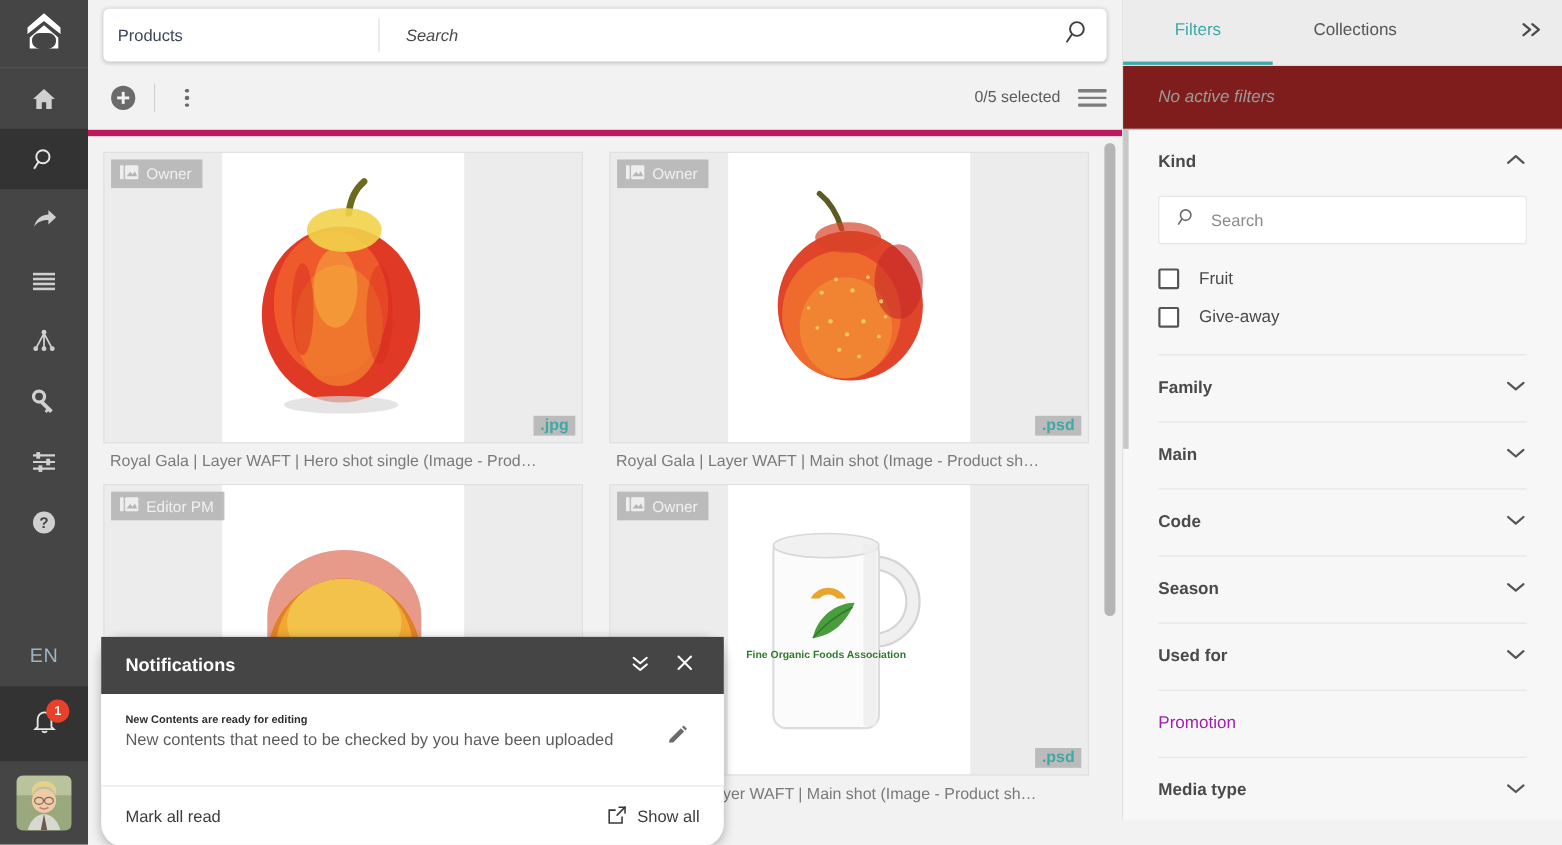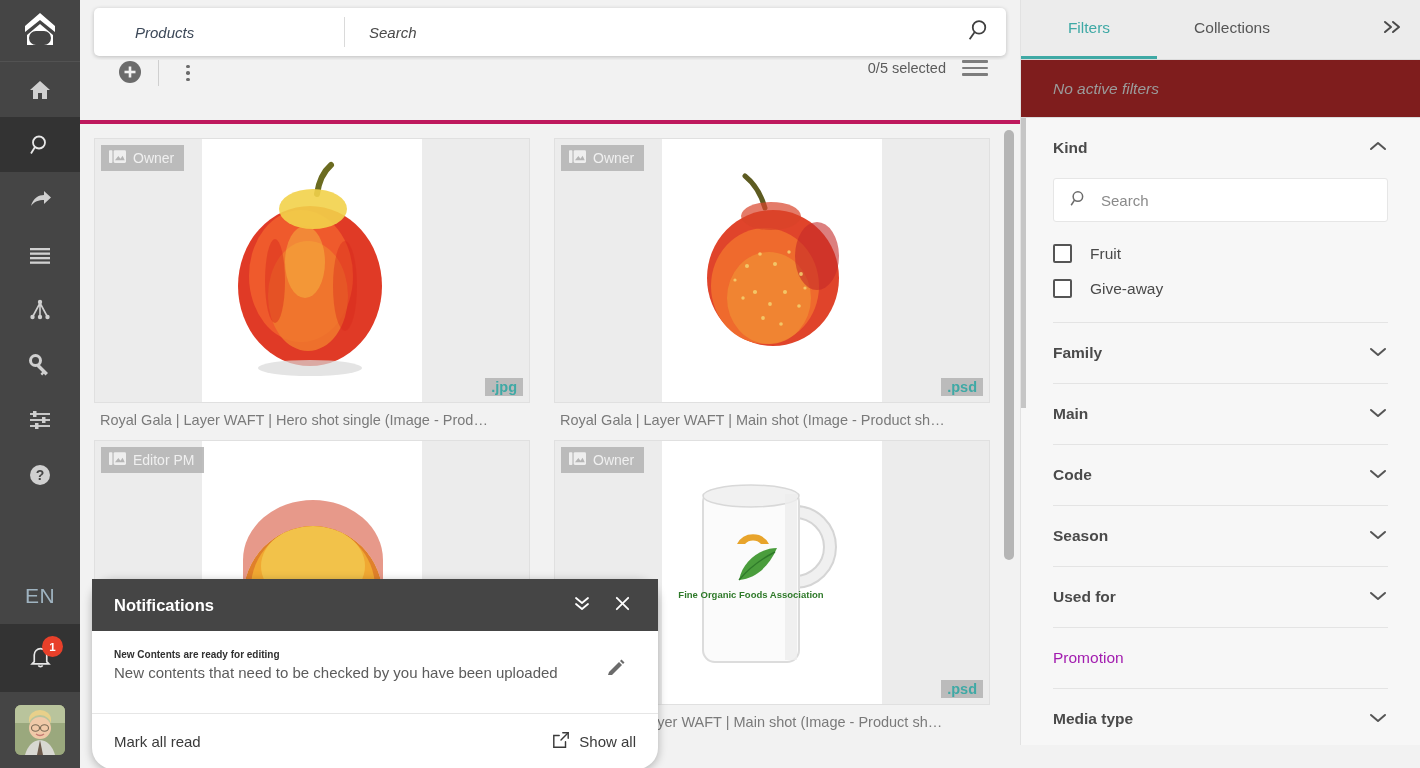--- a/index.html
+++ b/index.html
@@ -23,21 +23,21 @@
   .rail-items { display: flex; flex-direction: column; }
   .rail-item {
     height: 55px; display: flex; align-items: center; justify-content: center;
     cursor: pointer;
   }
   .rail-item.active { background: #333333; }
   .rail-item svg { display: block; }
   .rail-spacer { flex: 1 1 auto; }
   .rail-lang {
     height: 56px; display: flex; align-items: center; justify-content: center;
-    color: #9fb3c0; font-size: 21px; letter-spacing: .5px; cursor: pointer;
+    color: #9fb3c0; font-size: 18px; letter-spacing: .5px; cursor: pointer;
   }
   .rail-bell {
     height: 68px; background: #333333; display: flex; align-items: center;
     justify-content: center; position: relative; cursor: pointer;
   }
   .badge {
     position: absolute; top: 12px; left: 42px;
     min-width: 21px; height: 21px; border-radius: 50%;
     background: #e8402a; color: #fff; font-size: 11.5px; font-weight: bold;
     display: flex; align-items: center; justify-content: center;
@@ -61,40 +61,40 @@
   .searchbar-wrap {
     height: 60px; padding: 8px 14px 0 14px; background: #f2f2f2;
     flex: 0 0 60px;
   }
   .searchbar {
     height: 48px; background: #fff; border-radius: 5px;
     box-shadow: 0 1px 4px rgba(0,0,0,.22);
     display: flex; align-items: center;
   }
   .sb-scope {
-    width: 250px; padding-left: 41px; font-size: 15px; color: #3c4858;
-    flex: 0 0 250px; cursor: pointer; font-style: italic;
+    width: 250px; padding-left: 13px; font-size: 15px; color: #3c4858;
+    flex: 0 0 250px; cursor: pointer;
   }
   .sb-div { width: 1px; height: 30px; background: #dadada; }
   .sb-input {
     flex: 1 1 auto; border: none; outline: none; background: transparent;
     font-family: "Liberation Sans", sans-serif;
     font-size: 15px; font-style: italic; color: #4a4a4a;
     padding-left: 24px;
   }
   .sb-input::placeholder { color: #4a4a4a; opacity: 1; font-style: italic; }
   .sb-search-btn {
     width: 56px; display: flex; align-items: center; justify-content: center;
     cursor: pointer;
   }
 
   .toolbar {
     height: 64px; flex: 0 0 64px; background: #f2f2f2;
-    border-bottom: 4px solid #be185d;
-    display: flex; align-items: flex-start; padding: 0 22px;
+    border-bottom: 6px solid #be185d;
+    display: flex; align-items: center; padding: 0 4px;
   }
   .tb-add { width: 24px; height: 24px; cursor: pointer; margin-left: 16px; }
   .tb-sep { width: 1px; height: 26px; background: #cfcfcf; margin: 0 16px; }
   .tb-kebab {
     width: 26px; height: 26px; display: flex; flex-direction: column;
     align-items: center; justify-content: center; gap: 3px; cursor: pointer;
   }
   .tb-kebab i { width: 3.5px; height: 3.5px; border-radius: 50%; background: #6b6b6b; display:block; }
   .tb-grow { flex: 1 1 auto; }
   .tb-sel { font-size: 14.5px; color: #5b5b5b; margin-right: 16px; }

